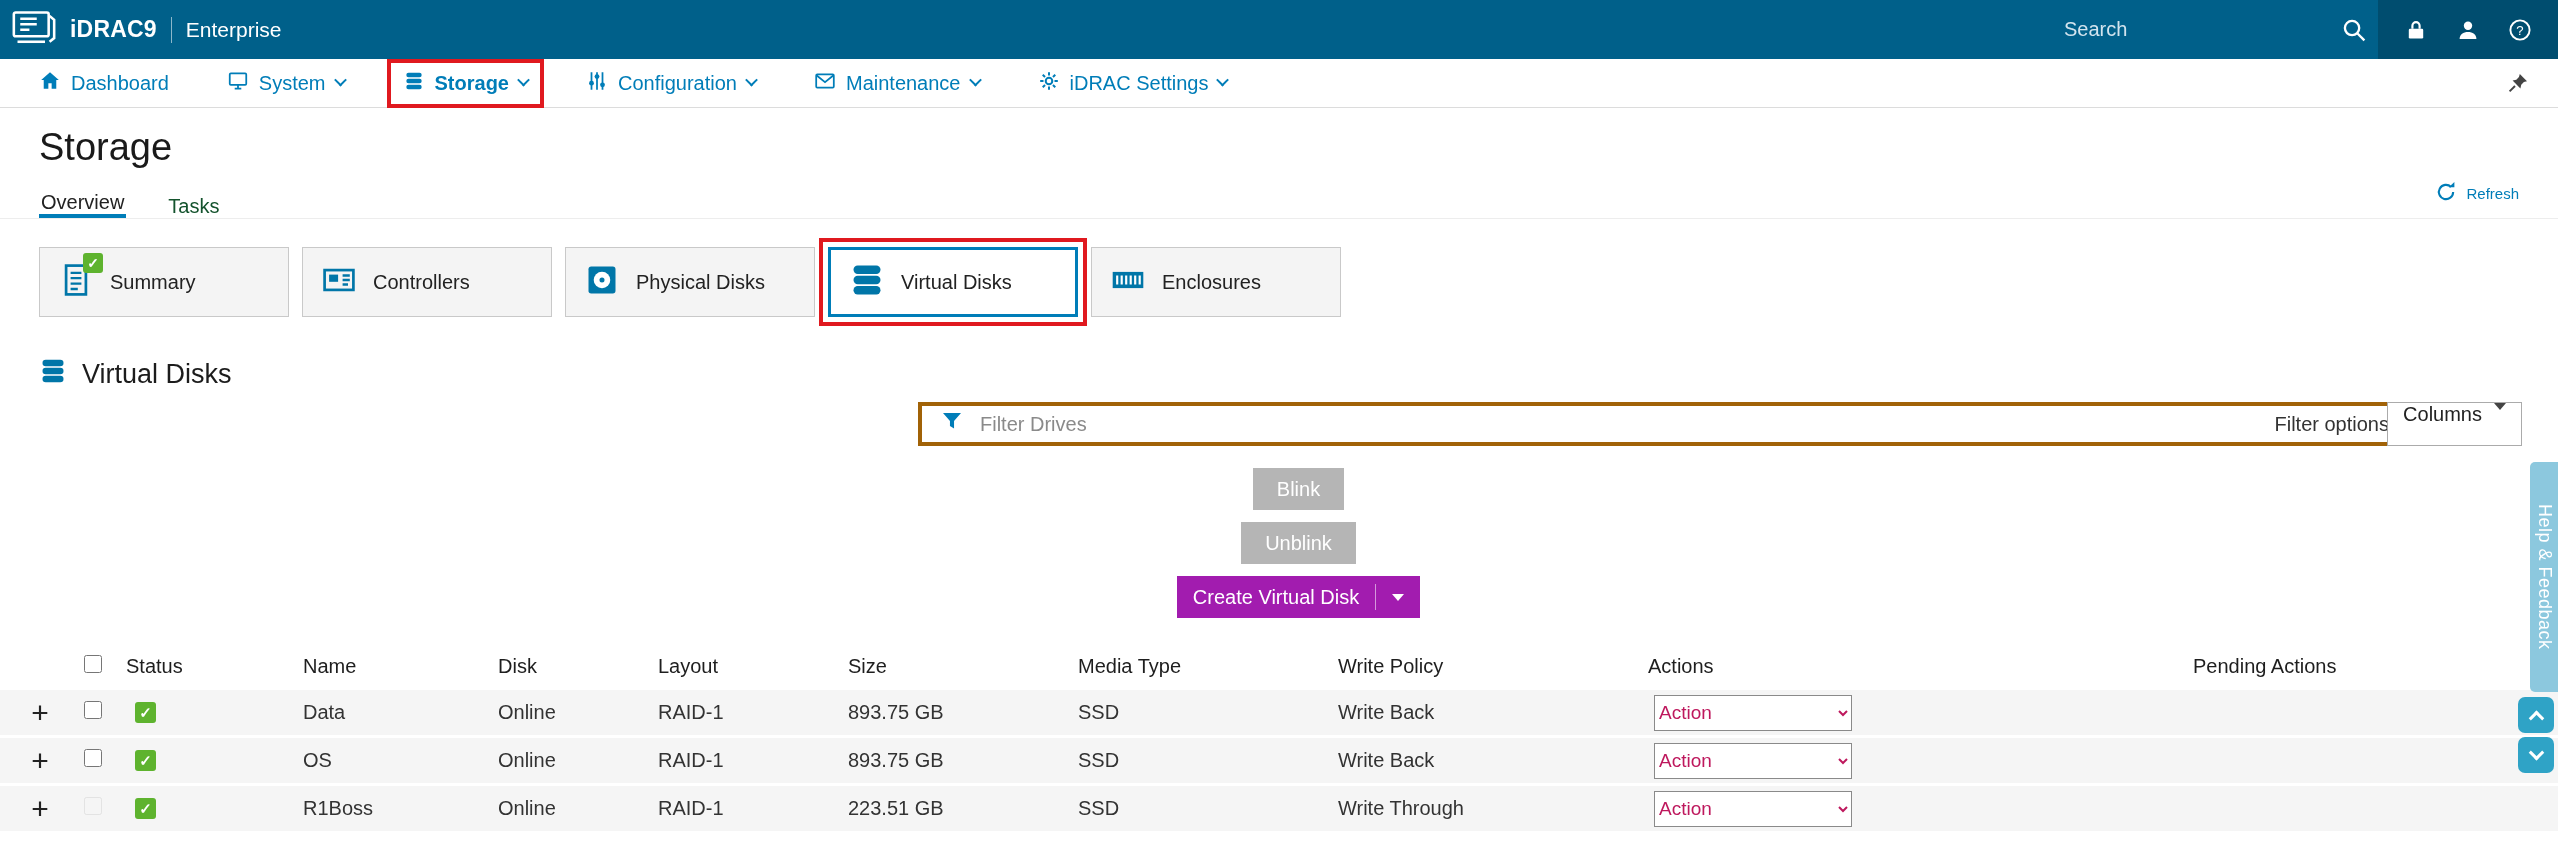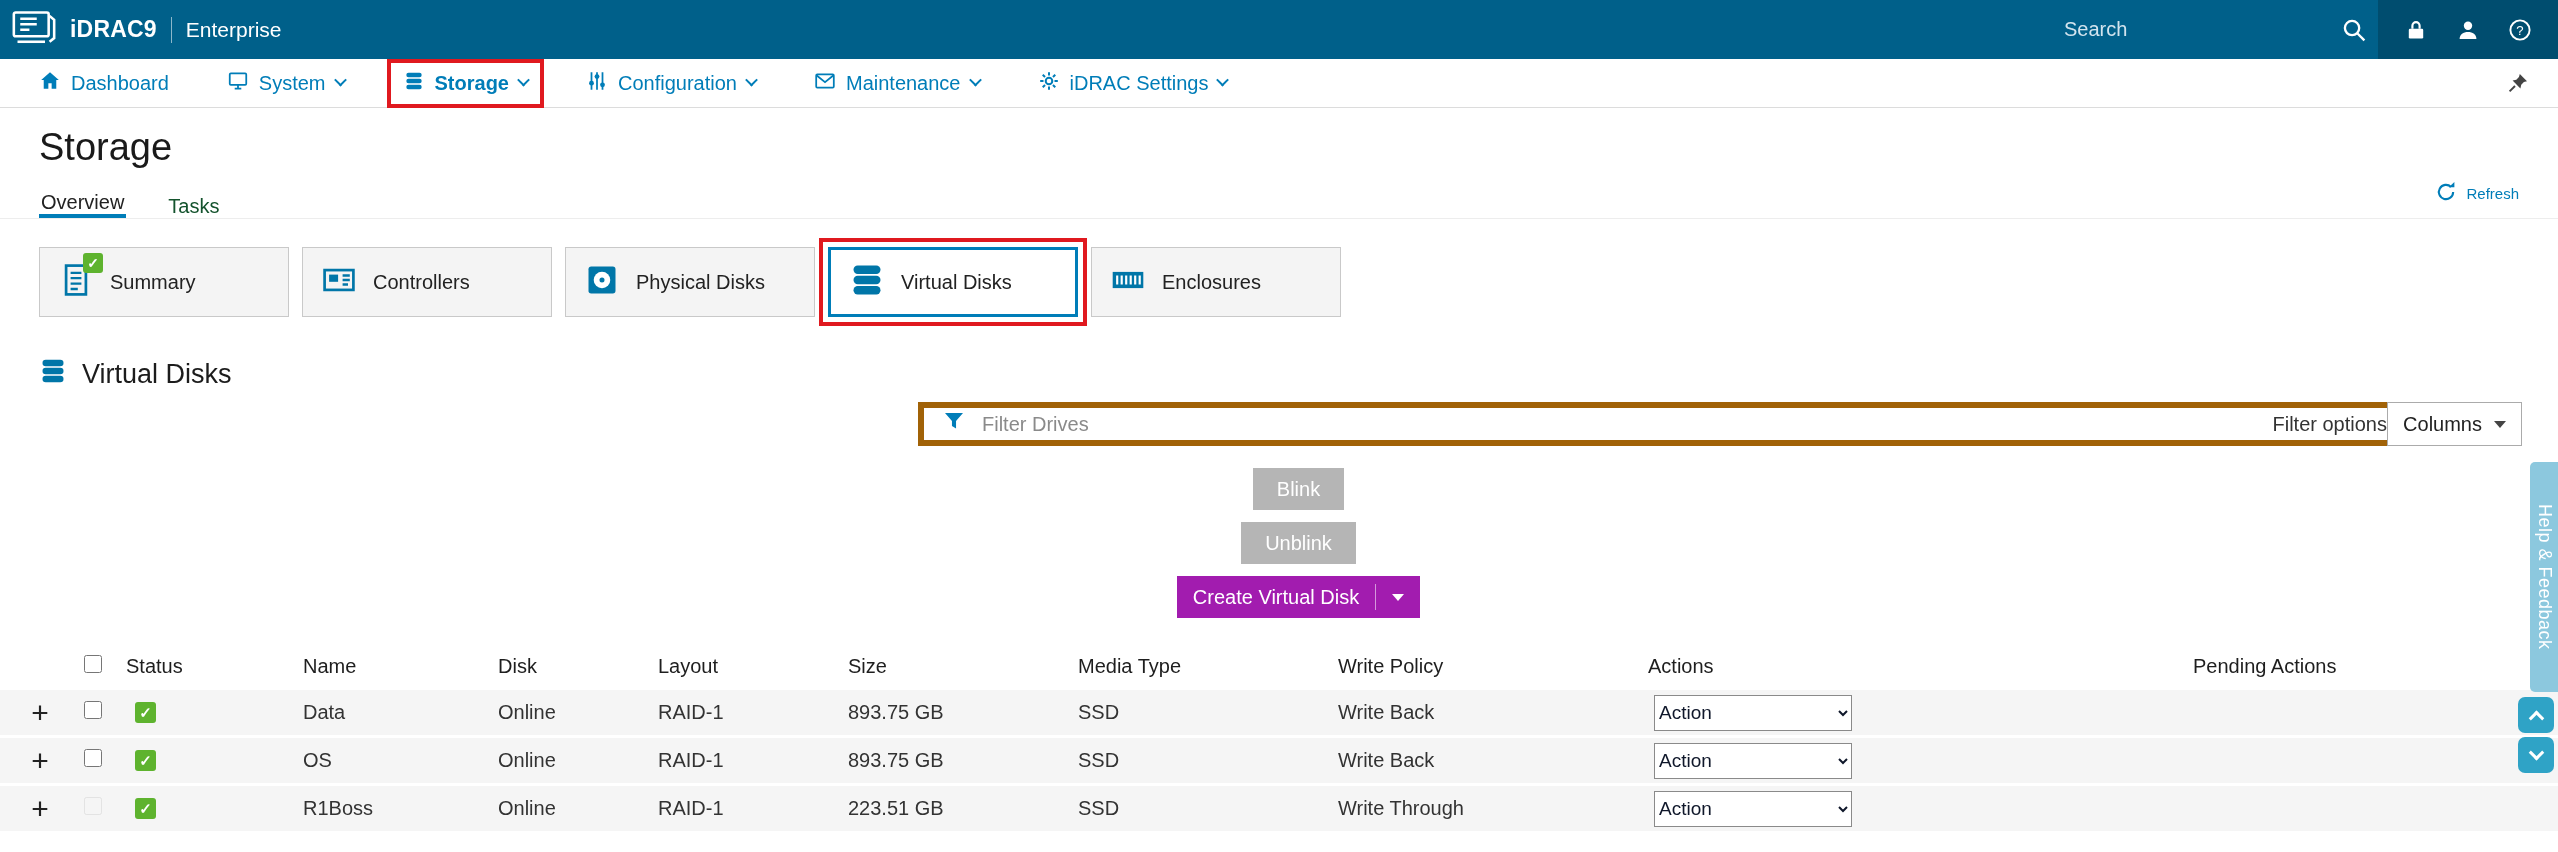--- a/index.html
+++ b/index.html
@@ -50,25 +50,25 @@
   .badge-check { position:absolute; top:-9px; right:-9px; width:20px; height:20px; background:#5eb32e; border-radius:3px;
                  display:flex; align-items:center; justify-content:center; }
   .badge-check::after { content:"✓"; color:#fff; font-size:14px; font-weight:bold; }
 
   
   .section-head { display:flex; align-items:center; gap:15px; margin:40px 0 0 39px; font-size:27px; color:#1c1c1c; }
 
   
   .filter-row { position:relative; margin-top:10px; height:46px; }
   .filter-box { position:absolute; left:918px; right:147px; top:0; height:44px; background:#fff;
-                border:6px solid #a16207; display:flex; align-items:center; gap:14px; padding:0 18px; }
+                border:4px solid #a16207; display:flex; align-items:center; gap:14px; padding:0 18px; }
   .filter-input { flex:1; border:none; outline:none; font-size:20px; color:#444; background:transparent; }
   .filter-input::placeholder { color:#8a8a8a; }
   .filter-options { font-size:20px; color:#333; cursor:pointer; white-space:nowrap; }
-  .columns-btn { position:absolute; right:36px; top:0; height:44px; display:flex; align-items:center; gap:12px;
+  .columns-btn { position:absolute; right:36px; top:0; height:44px; display:flex; align-items:flex-start; gap:12px;
                  background:#fff; border:1px solid #ababab; padding:0 15px; font-size:20px; color:#222; cursor:pointer; }
   .caret { width:0; height:0; border-left:6px solid transparent; border-right:6px solid transparent;
            border-top:7px solid #444; }
   .caret.white { border-top-color:#fff; }
 
   
   .actions-row { display:flex; align-items:center; gap:12px; margin:20px 0 0 39px;flex-direction:column; }
   .btn { height:42px; font-size:20px; border:none; cursor:pointer; font-family:inherit; }
   .btn-disabled { background:#b5b5b5; color:#fff; padding:0 24px; }
   .btn-primary { background:#a21caf; color:#fff; display:flex; align-items:center; gap:16px; padding:0 16px; }
@@ -80,21 +80,21 @@
           align-items:center; }
   .thead { height:48px; background:#fff; font-size:20px; color:#1e1e1e; }
   .tbody .trow { background:#f5f5f5; height:45px; margin-bottom:3px; font-size:20px; color:#333; }
   .cell { padding-left:8px; }
   .expand-cell { text-align:center; font-size:30px; font-weight:300; color:#222; cursor:pointer; line-height:1; }
   input[type="checkbox"] { width:18px; height:18px; margin:0 0 0 12px; cursor:pointer; }
   input[type="checkbox"].dim { opacity:.45; }
   .status-ok { width:21px; height:21px; background:#5eb32e; border-radius:3px; margin-left:9px;
                display:flex; align-items:center; justify-content:center; }
   .status-ok::after { content:"✓"; color:#fff; font-size:15px; font-weight:bold; }
-  .action-select { width:198px; height:36px; font-size:19px; font-family:inherit; color:#0f172a;
+  .action-select { width:198px; height:36px; font-size:19px; font-family:inherit; color:#be185d;
                    border:1px solid #8a8a8a; background:#fff; margin-left:6px; }
 
   
   .help-tab { position:absolute; right:0; top:462px; width:28px; height:230px; background:#8cc8de; color:#fff;
               display:flex; align-items:center; justify-content:center; writing-mode:vertical-rl;
               font-size:18px; border-radius:5px 0 0 5px; cursor:pointer; letter-spacing:.5px; }
   .scroll-btns { position:absolute; right:4px; top:697px; display:flex; flex-direction:column; gap:4px; }
   .scroll-btn { width:36px; height:36px; background:#2fa3c6; border-radius:7px; display:flex;
                 align-items:center; justify-content:center; cursor:pointer; }
   .scroll-chev { width:11px; height:11px; border-right:3px solid #fff; border-bottom:3px solid #fff; }

